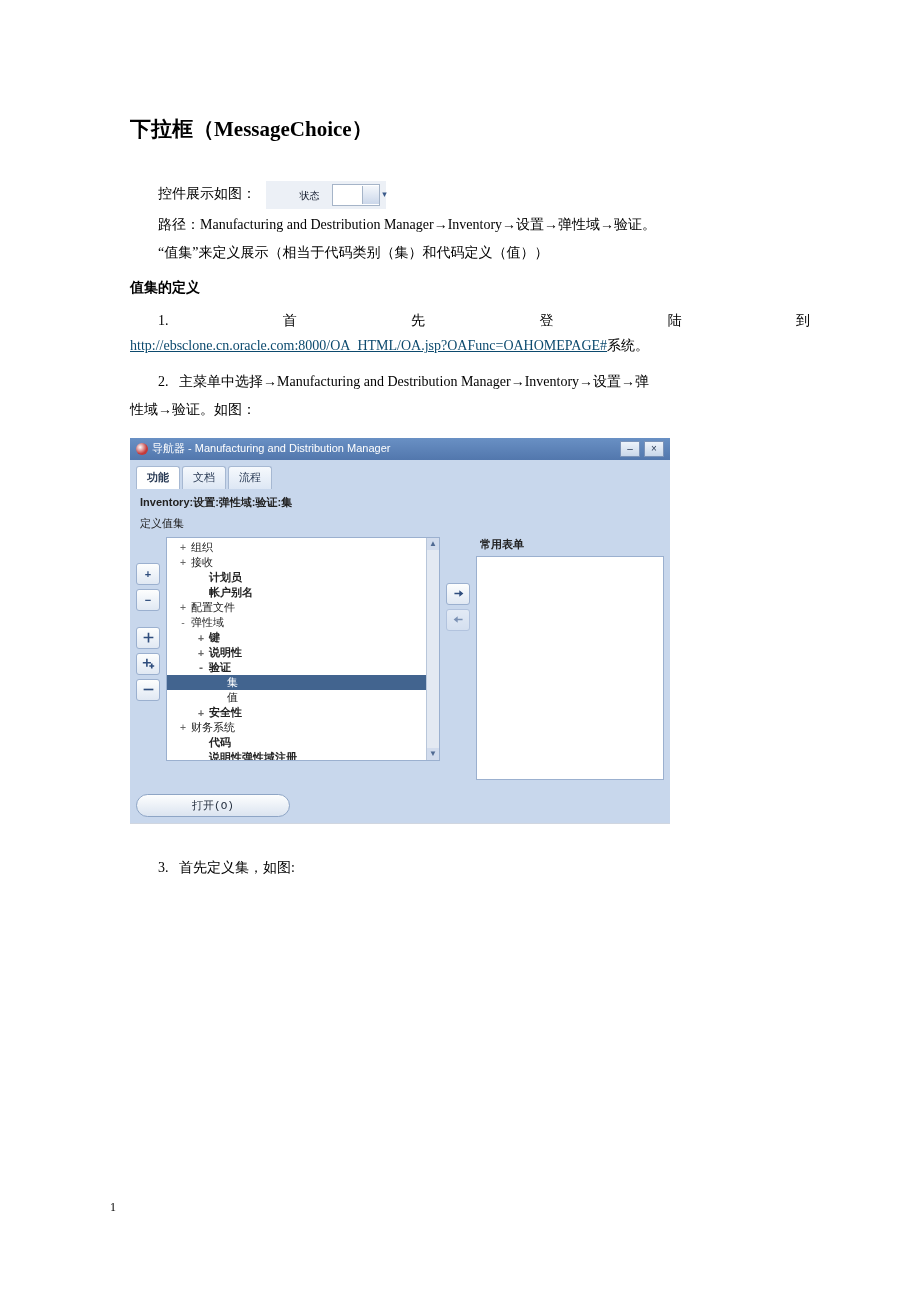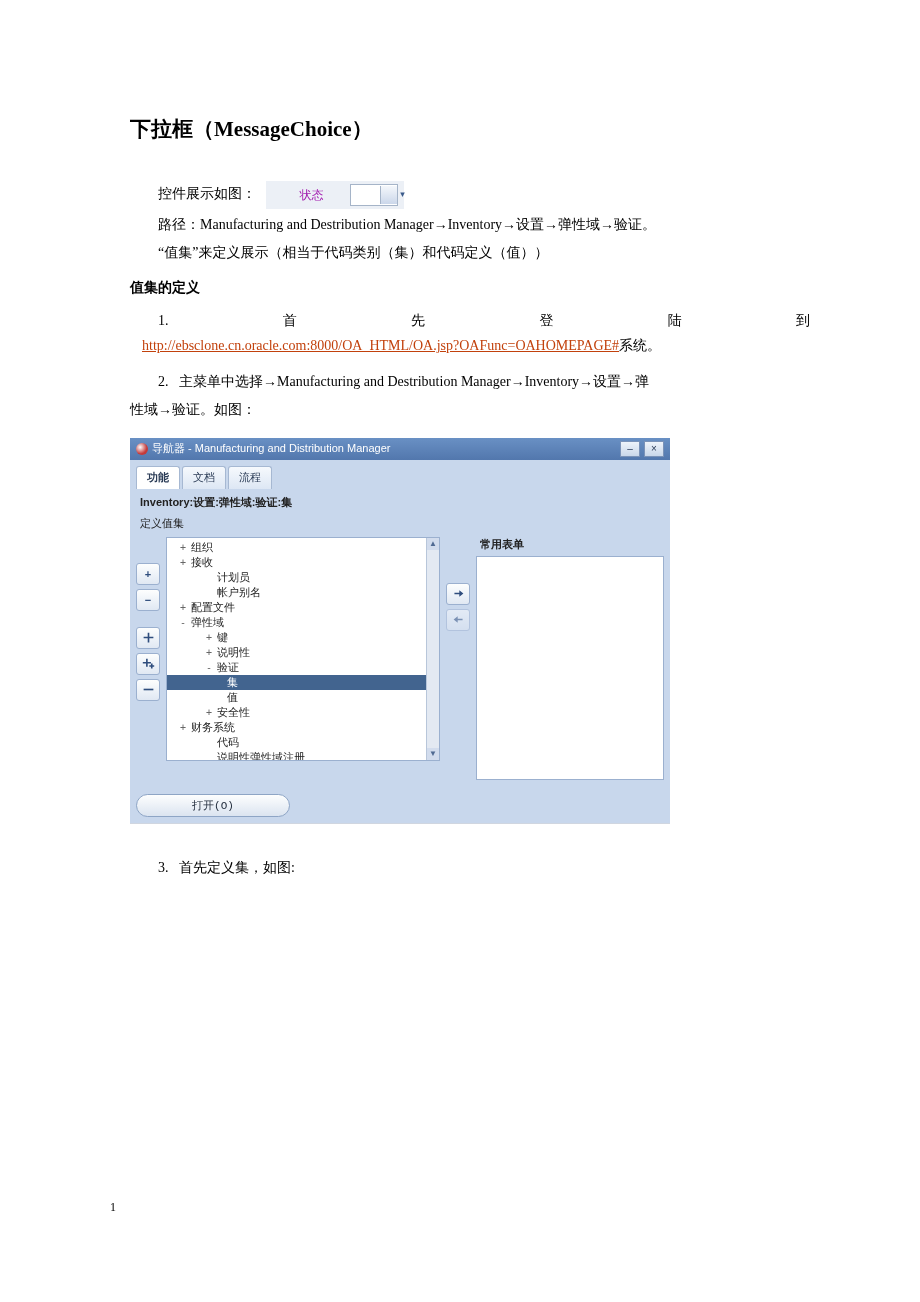--- a/index.html
+++ b/index.html
@@ -30,39 +30,38 @@
     font-size: 16.5px;
     font-weight: bold;
     margin: 16px 0 14px 0;
   }
   .sub-heading2 {
     font-size: 14px;
     font-weight: bold;
     margin: 14px 0 10px 0;
   }
   .link {
-    color: #c2410c;
+    color: #0c4a6e;
     text-decoration: underline;
     word-break: break-all;
-    margin-left: 12px;
   }
   .arrow { font-family: Arial, sans-serif; }
   
   .status-inline {
     display: inline-flex;
     align-items: center;
     vertical-align: middle;
     margin-left: 6px;
     background: #ecf0f6;
     padding: 3px 6px;
   }
   .status-label {
-    font-size: 12px;
-    margin-right: 26px;
-    color: #a21caf;
+    font-size: 10px;
+    margin-right: 12px;
+    color: #0f172a;
   }
   .status-box {
     width: 46px;
     height: 20px;
     background: #fff;
     border: 1px solid #a5b4c8;
     display: inline-flex;
     align-items: center;
     justify-content: flex-end;
   }
@@ -152,21 +151,21 @@
   }
   .tree-row {
     display:flex;align-items:center;gap:4px;
     padding:0 4px;white-space:nowrap;line-height:15px;
   }
   .tree-row.selected {
     background:#42648f;color:#fff;
   }
   .exp { width:8px;text-align:center;color:#666;font-family:monospace;font-size:10px; }
   .ind0 { padding-left: 12px; }
-  .ind1 { padding-left: 38px; }
+  .ind1 { padding-left: 30px; font-weight: bold; }
   .ind2 { padding-left: 48px; }
   .scroll-hint {
     width:12px;background:#e3e9f2;border-left:1px solid #b8c6da;
     position:relative;
   }
   .scroll-hint .up,.scroll-hint .dn{
     position:absolute;left:0;width:100%;height:12px;
     display:flex;align-items:center;justify-content:center;
     font-size:8px;color:#506a92;background:#d2dced;
   }

